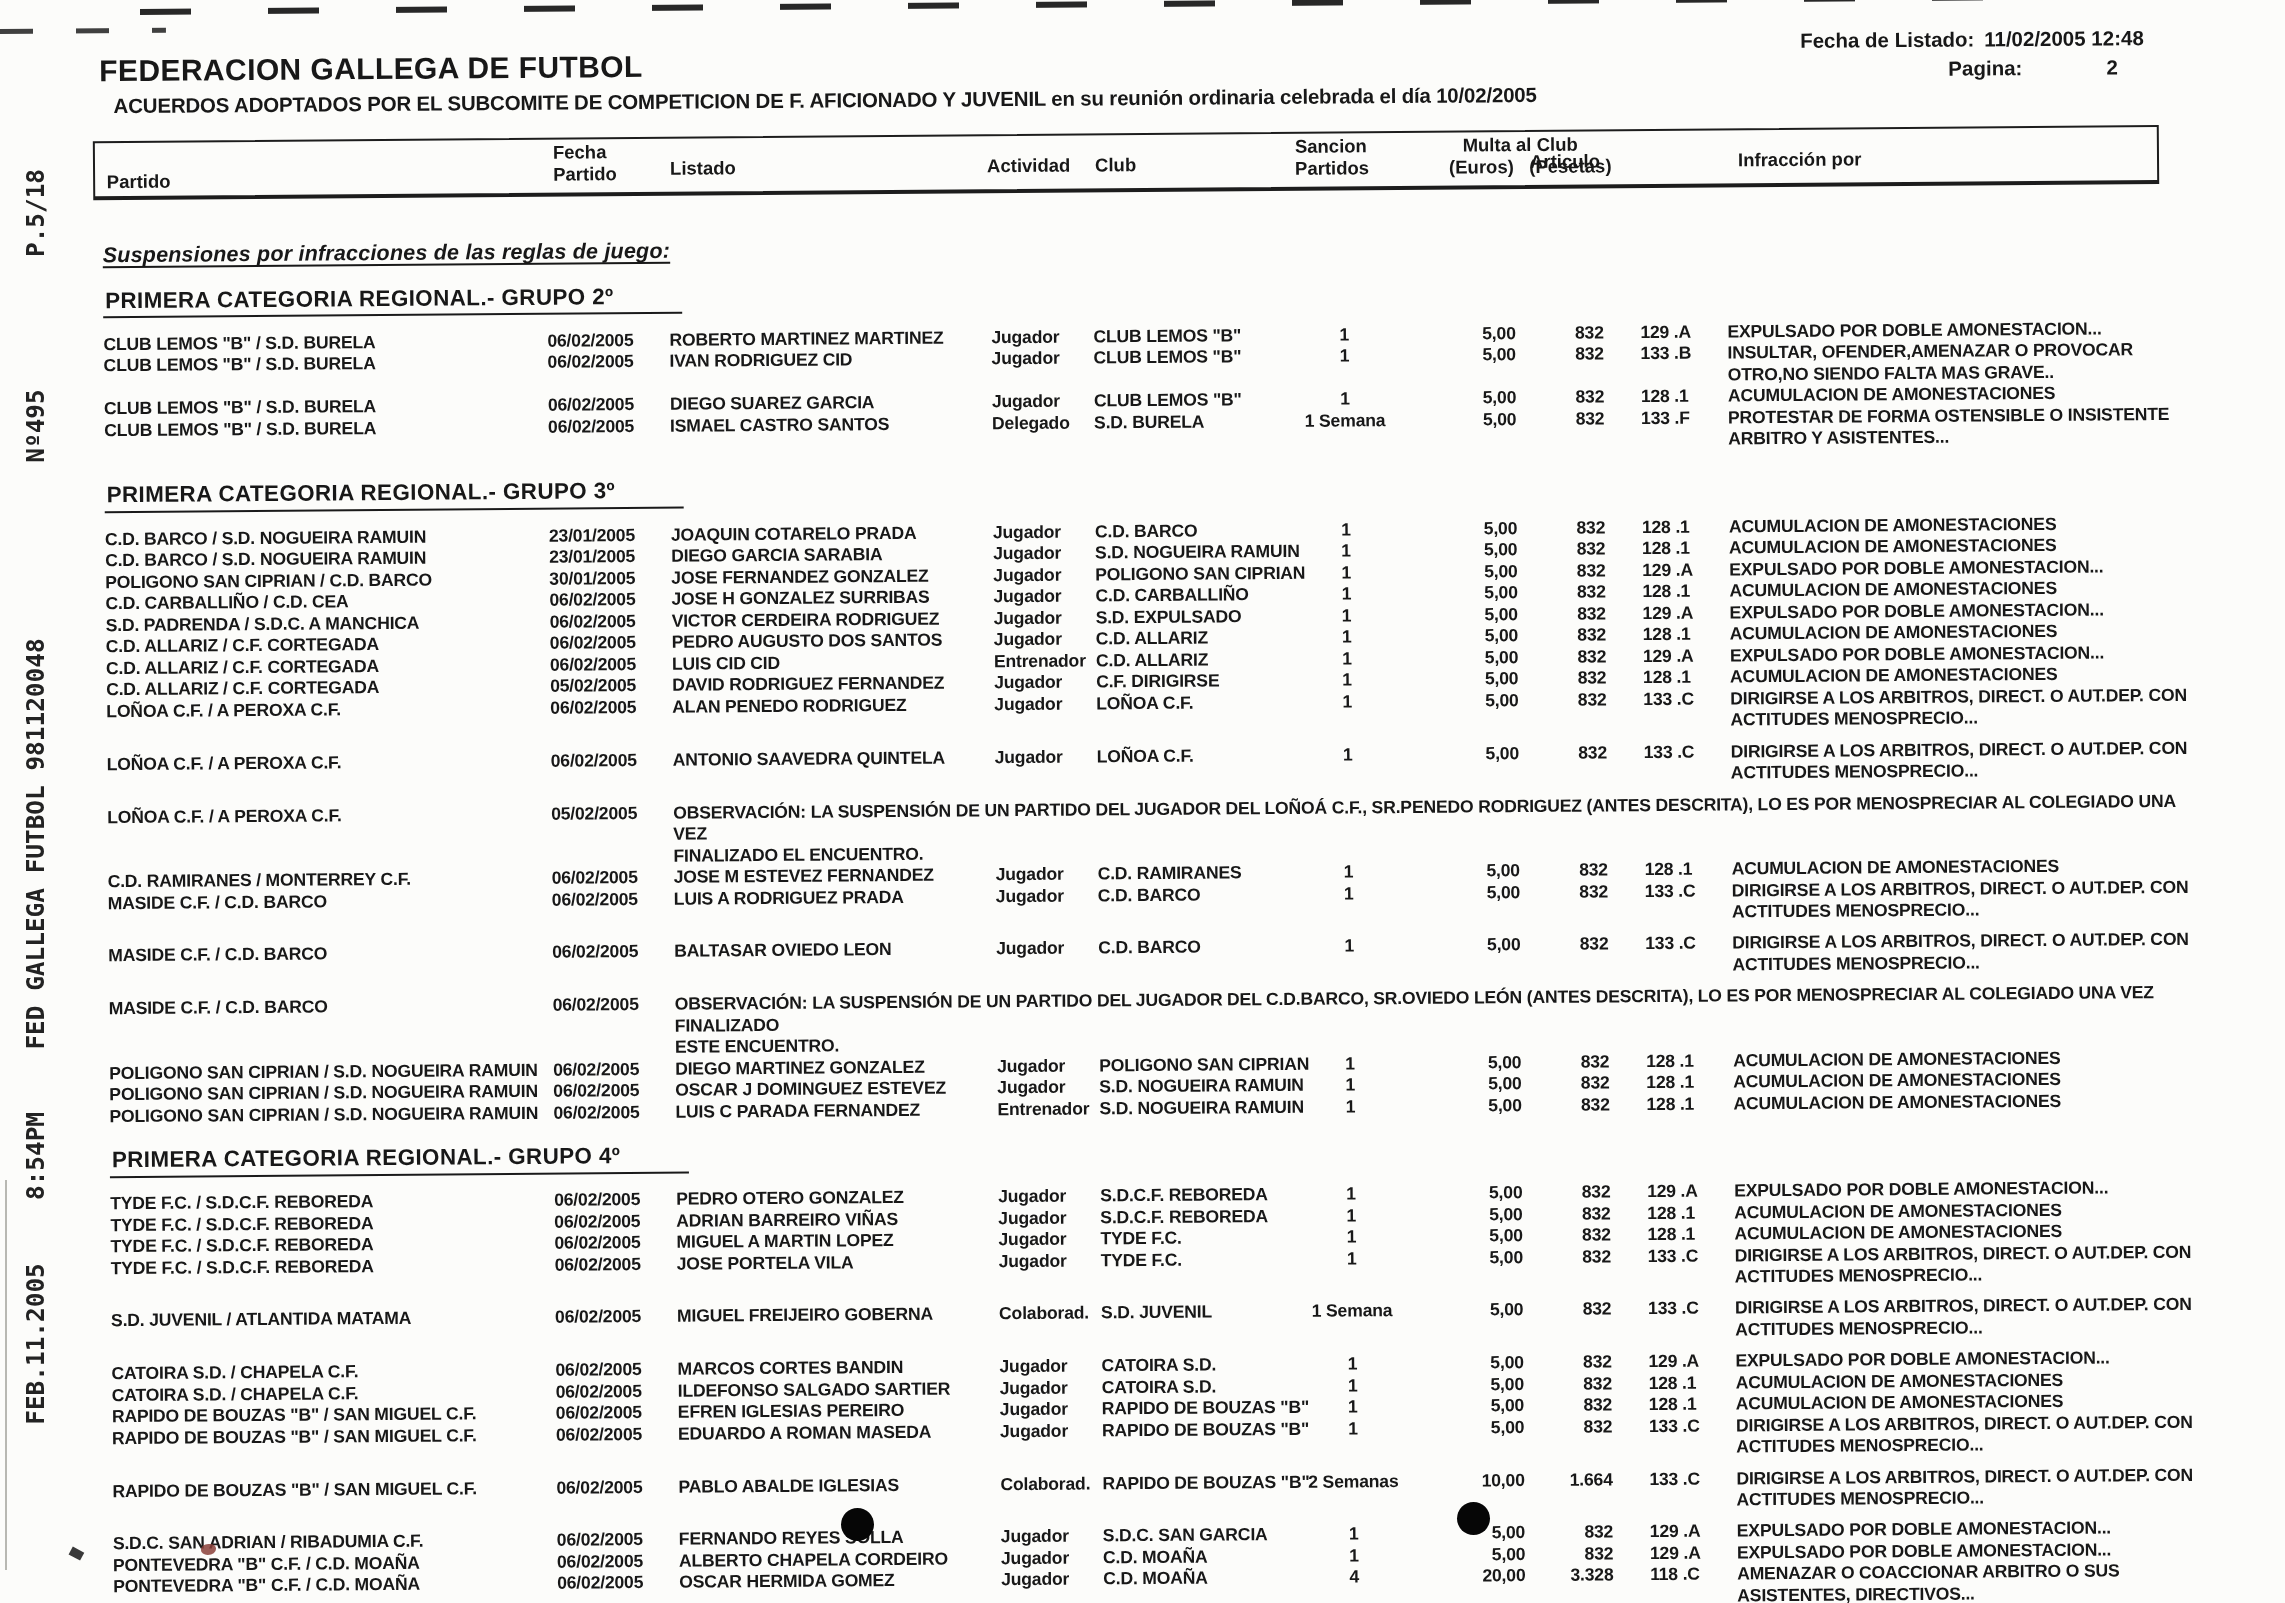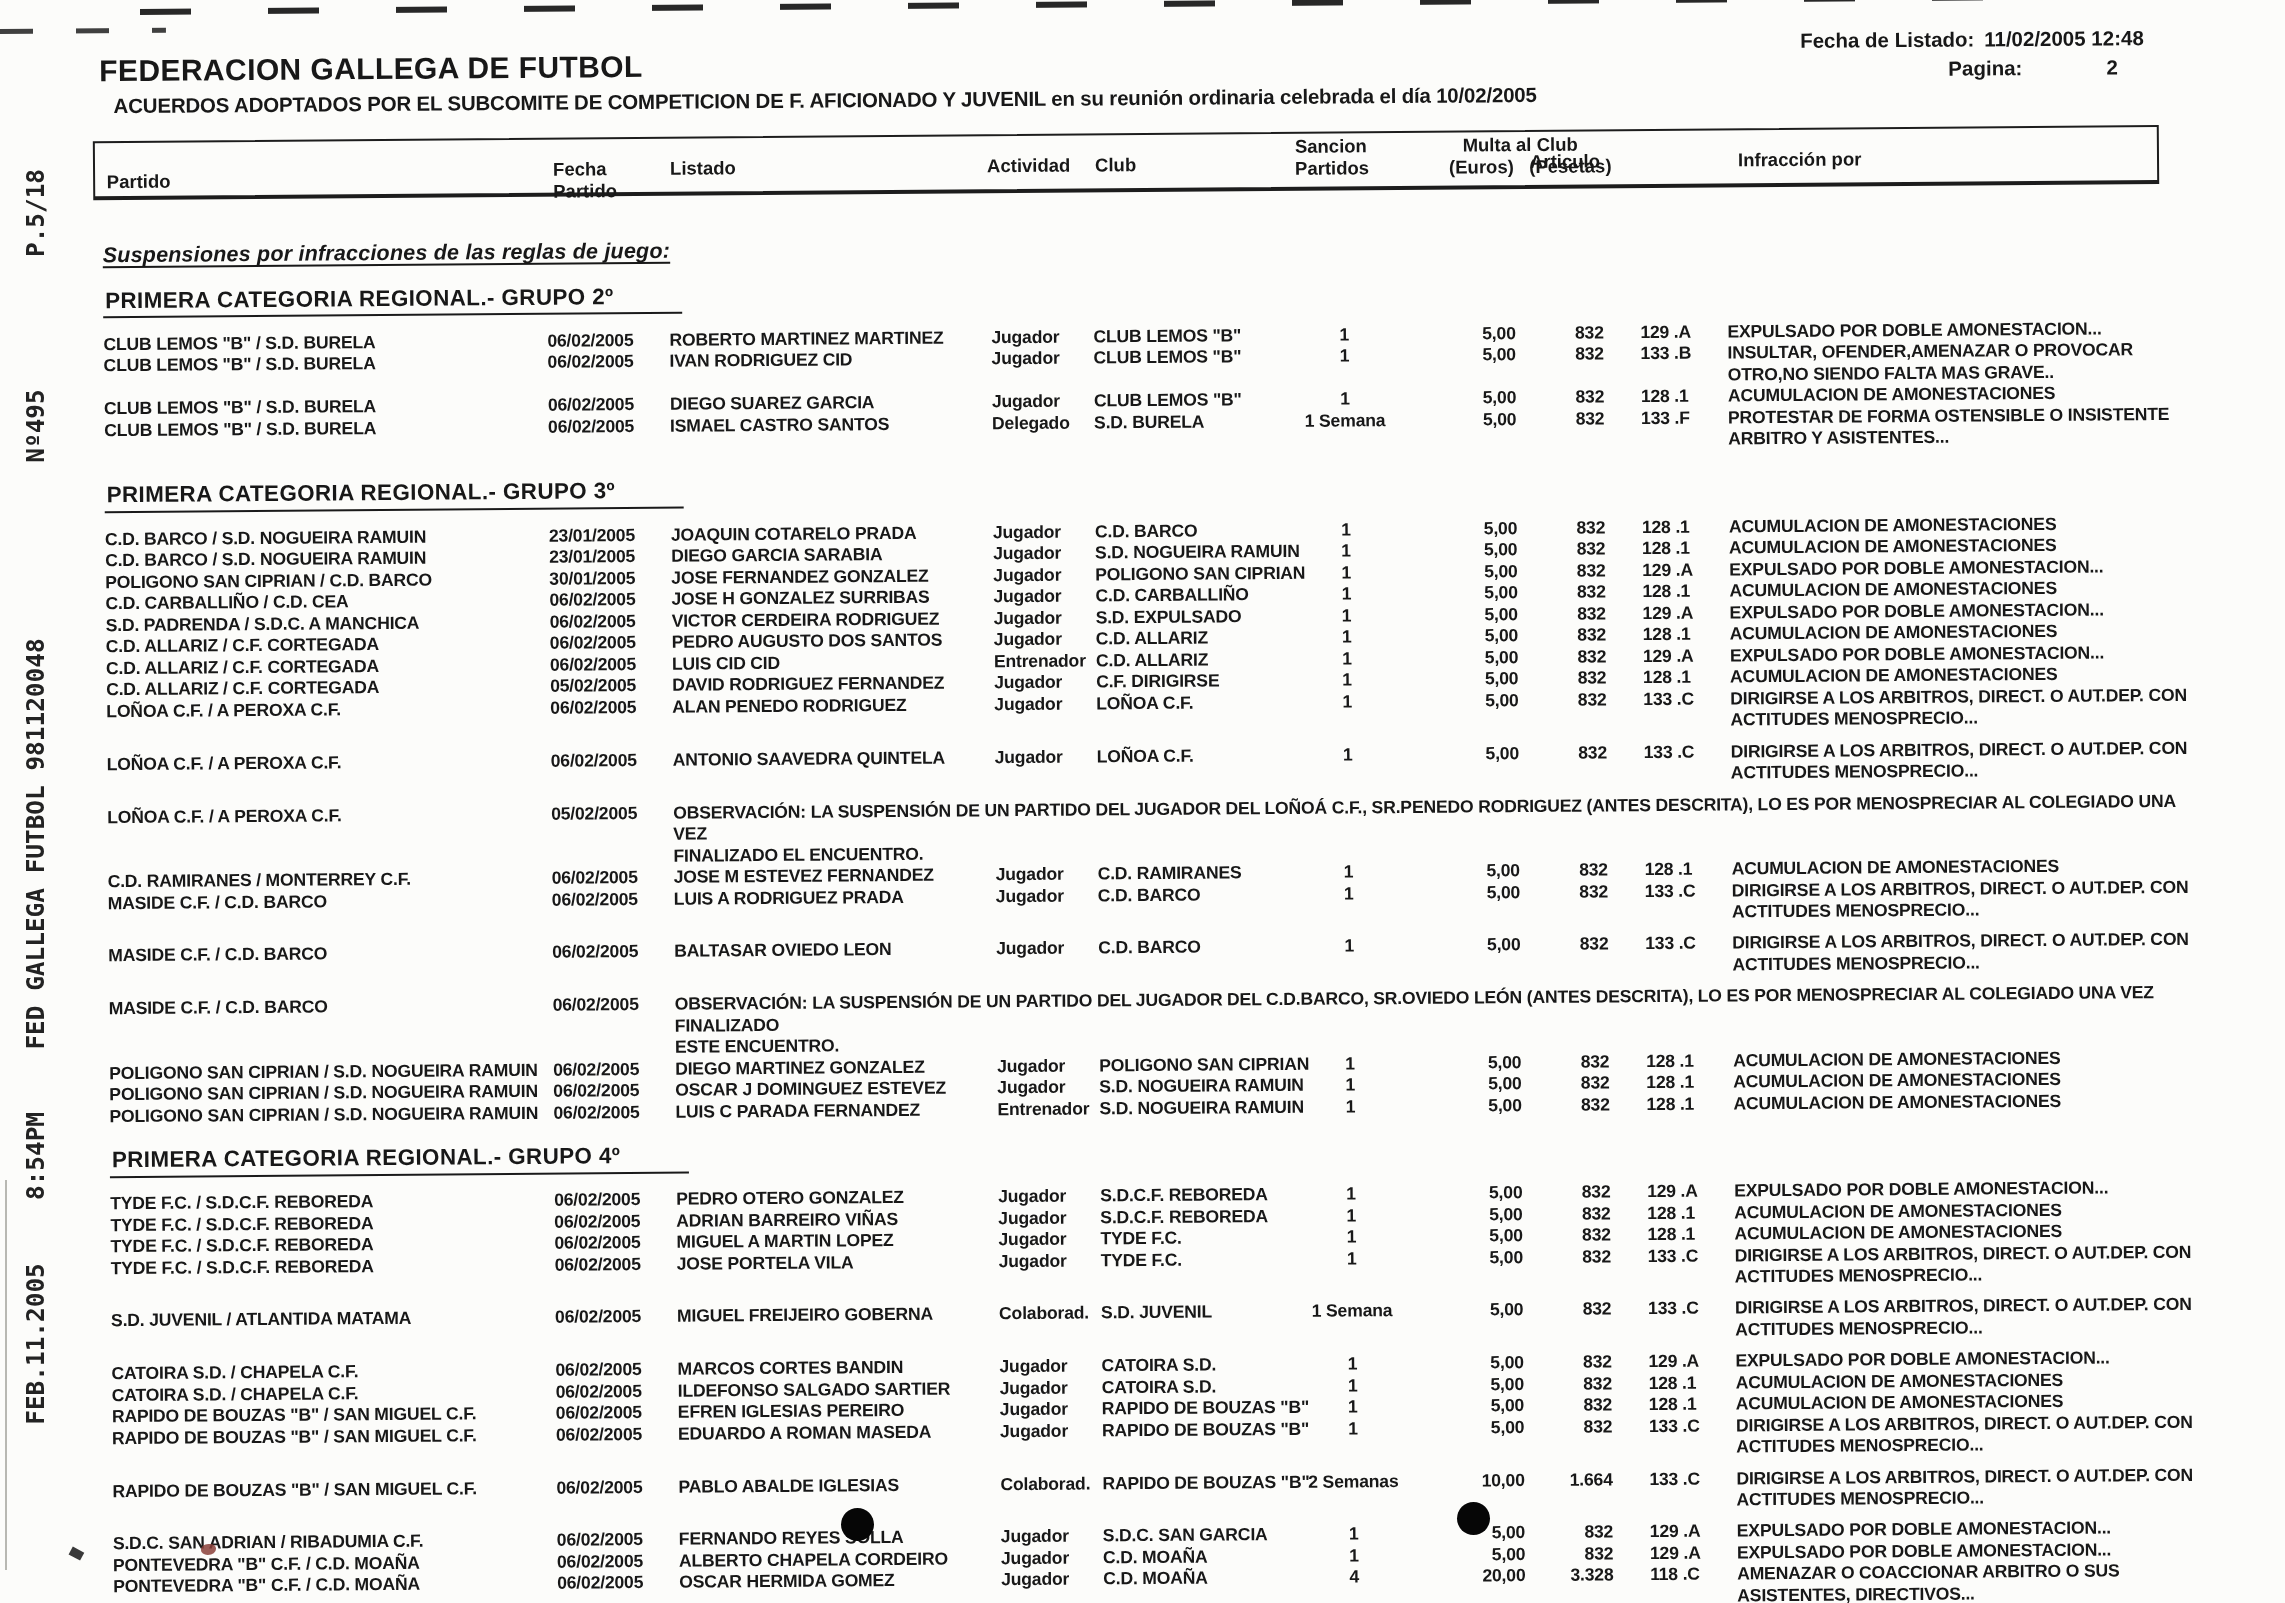--- a/index.html
+++ b/index.html
@@ -38,21 +38,21 @@
   .pagina-line { margin-left:148px; margin-top:4.9px; }
   .pg { margin-left:84px; }
 
   
   .thead {
     position:absolute; left:98px; top:142px; width:2062px; height:53px;
     border:2.9px solid #1d1d1d; border-bottom-width:4.9px;
   }
   .th { position:absolute; font-size:18.5px; font-weight:bold; line-height:21.5px; }
   .th-partido { left:11.7px; bottom:3.9px; }
-  .th-fecha { left:458px; top:2px;margin-top:17px; }
+  .th-fecha { left:458px; top:2px; }
   .th-nombre { left:575px; bottom:12.7px; }
   .th-actividad { left:892px; bottom:12.7px; }
   .th-club { left:1000px; bottom:12.7px; }
   .th-sancion { left:1200px; top:2px; }
   .th-multa { left:1354px; top:2px; }
   .th-multa .l1 { margin-left:13.7px; }
   .th-multa .l2 { white-space:pre; }
   .th-articulo { left:1435px; bottom:12.7px; }
   .th-infraccion { left:1634px; bottom:12.7px;margin-left:9px; }
   .th .stack { display:flex; flex-direction:column; }

